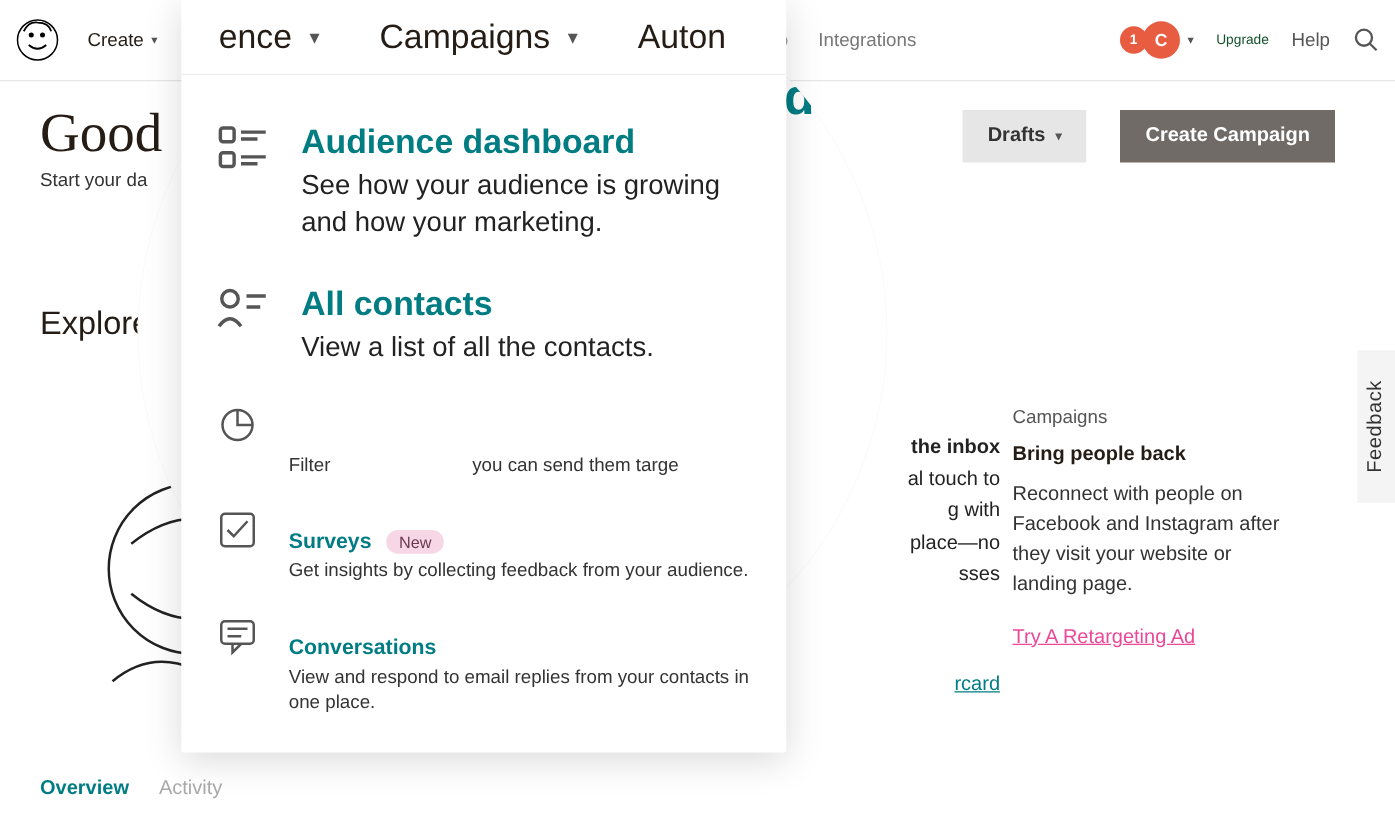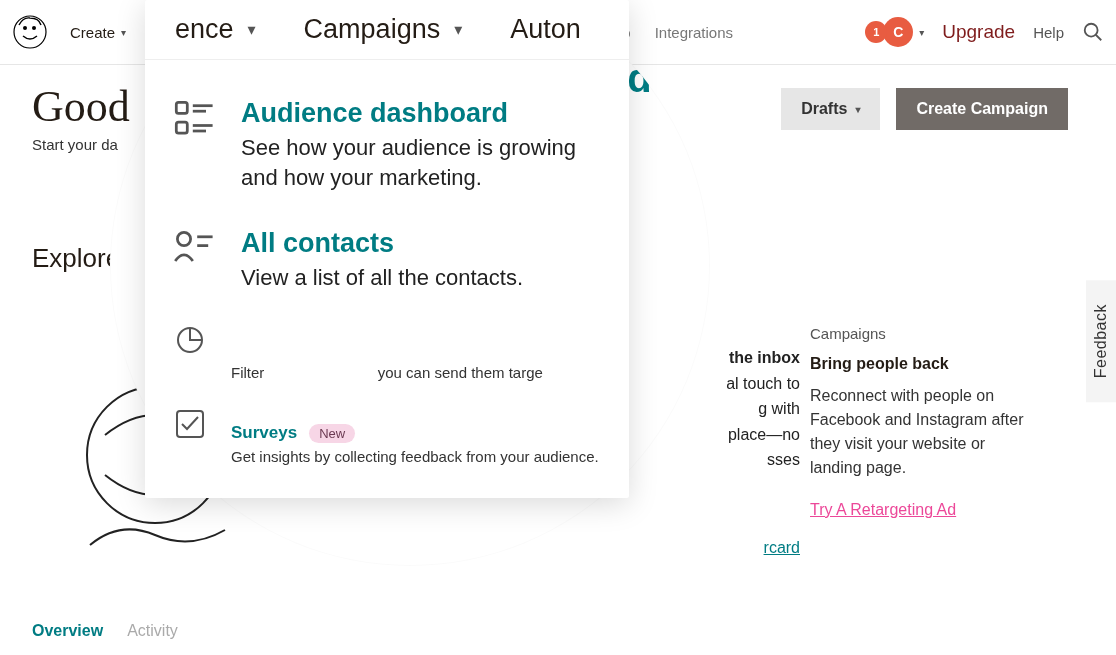--- a/index.html
+++ b/index.html
@@ -53,42 +53,42 @@
     display: flex; align-items: center; justify-content: center;
     font-size: 11px; font-weight: 600;
     margin-right: -10px; z-index: 1;
   }
   .badge2 {
     width: 30px; height: 30px; border-radius: 50%;
     background: #e85c41; color: #fff;
     display: flex; align-items: center; justify-content: center;
     font-size: 14px; font-weight: 600;
   }
-  .upgrade { color: #7f1d1d; font-size: 19px; }
+  .upgrade { color: #14532d; font-size: 11px; }
   .help { color: #555; font-size: 15px; }
   .search-ico { width: 22px; height: 22px; color: #555; }
 
   .main {
     padding: 20px 32px;
     position: relative;
   }
   h1.greeting {
     font-family: Georgia, "Times New Roman", serif;
     font-size: 44px;
     font-weight: 400;
     margin-top: -4px;
   }
   .sub { font-size: 15px; color: #333; margin-top: 4px; }
 
   .actions {
     position: absolute;
     right: 48px;
     top: 88px;
     display: flex;
-    gap: 16px;
+    gap: 27px;
     justify-content: space-between;
   }
   .btn {
     padding: 12px 20px;
     font-size: 16px;
     font-weight: 600;
     border: none;
     cursor: pointer;
   }
   .btn.drafts {
@@ -427,20 +427,34 @@
       </div>
       <div class="dd-body">
         <div class="t">
           <span>Surveys</span>
           <span class="pill-new">New</span>
         </div>
         <div class="d">Get insights by collecting feedback from your audience.</div>
       </div>
     </div>
 
+    <div class="dd-item small">
+      <div class="dd-icon">
+        <svg viewBox="0 0 34 34">
+          <rect x="4" y="5" width="26" height="18" rx="3" fill="none" stroke="#555" stroke-width="2"></rect>
+          <path d="M13 23 l0 7 l7 -7" fill="none" stroke="#555" stroke-width="2"></path>
+          <line x1="9" y1="11" x2="25" y2="11" stroke="#555" stroke-width="2"></line>
+          <line x1="9" y1="17" x2="20" y2="17" stroke="#555" stroke-width="2"></line>
+        </svg>
+      </div>
+      <div class="dd-body">
+        <div class="t">Conversations</div>
+        <div class="d">View and respond to email replies from your contacts in one place.</div>
+      </div>
+    </div>
   </div>
 </div>
 
 <div class="feedback-tab">Feedback</div>
 
 <div class="bottom-tabs">
   <span class="active">Overview</span>
   <span class="inactive">Activity</span>
 </div>
 

